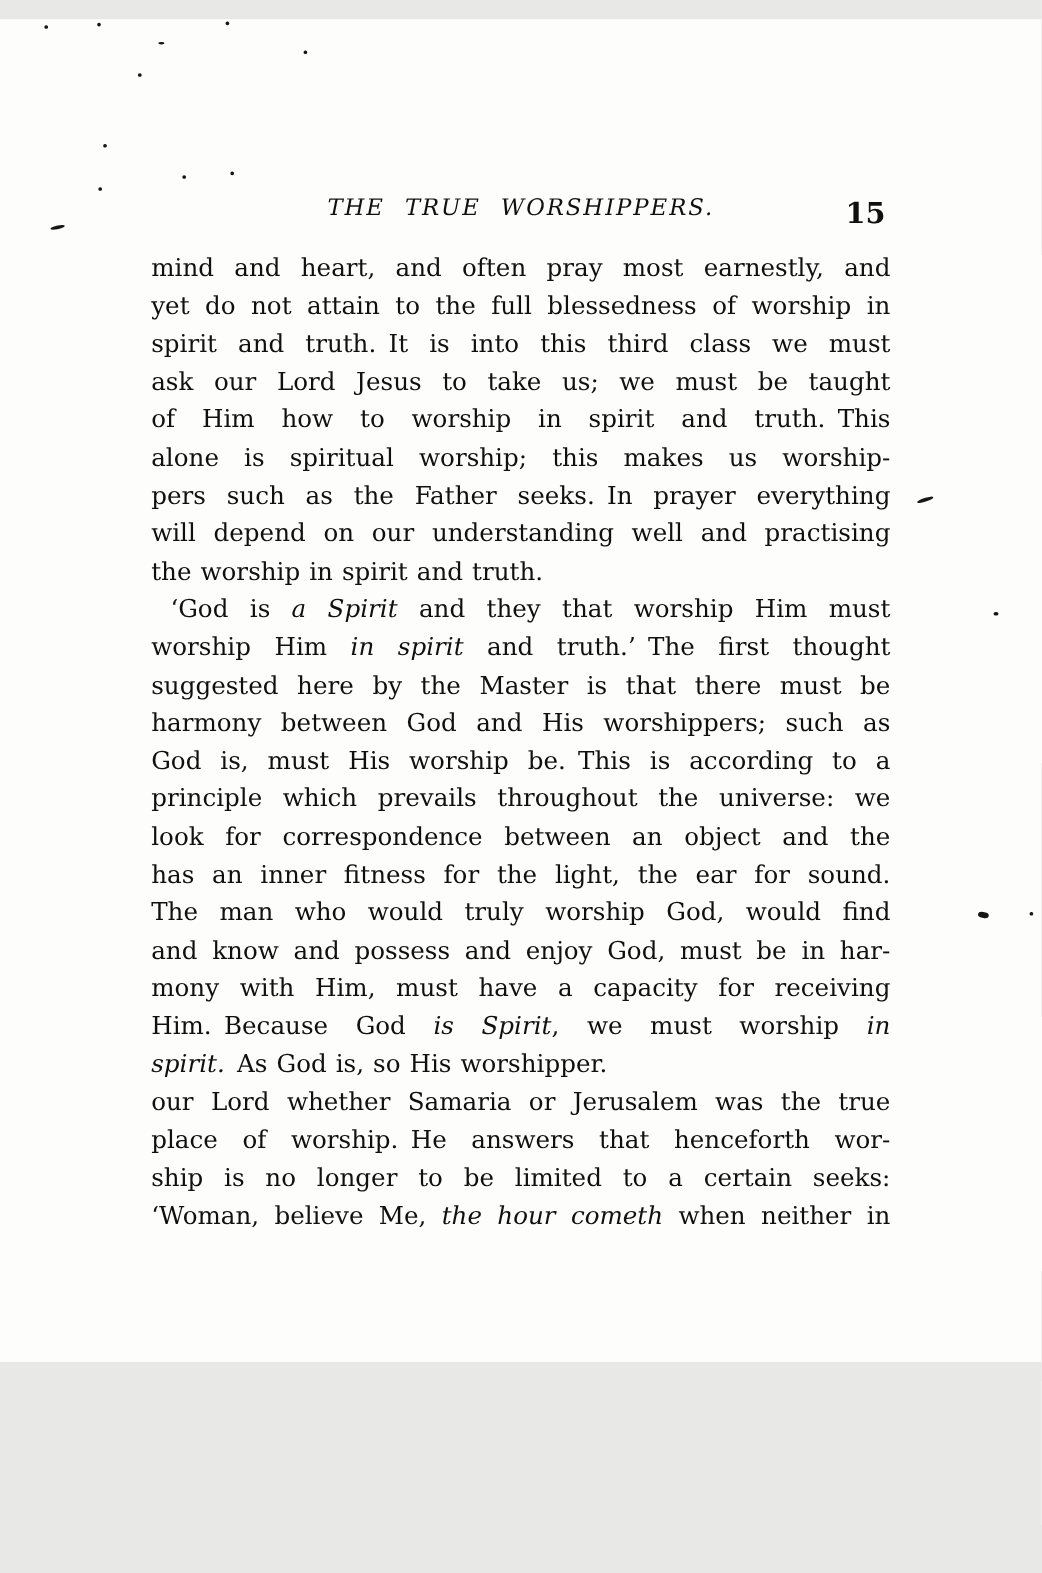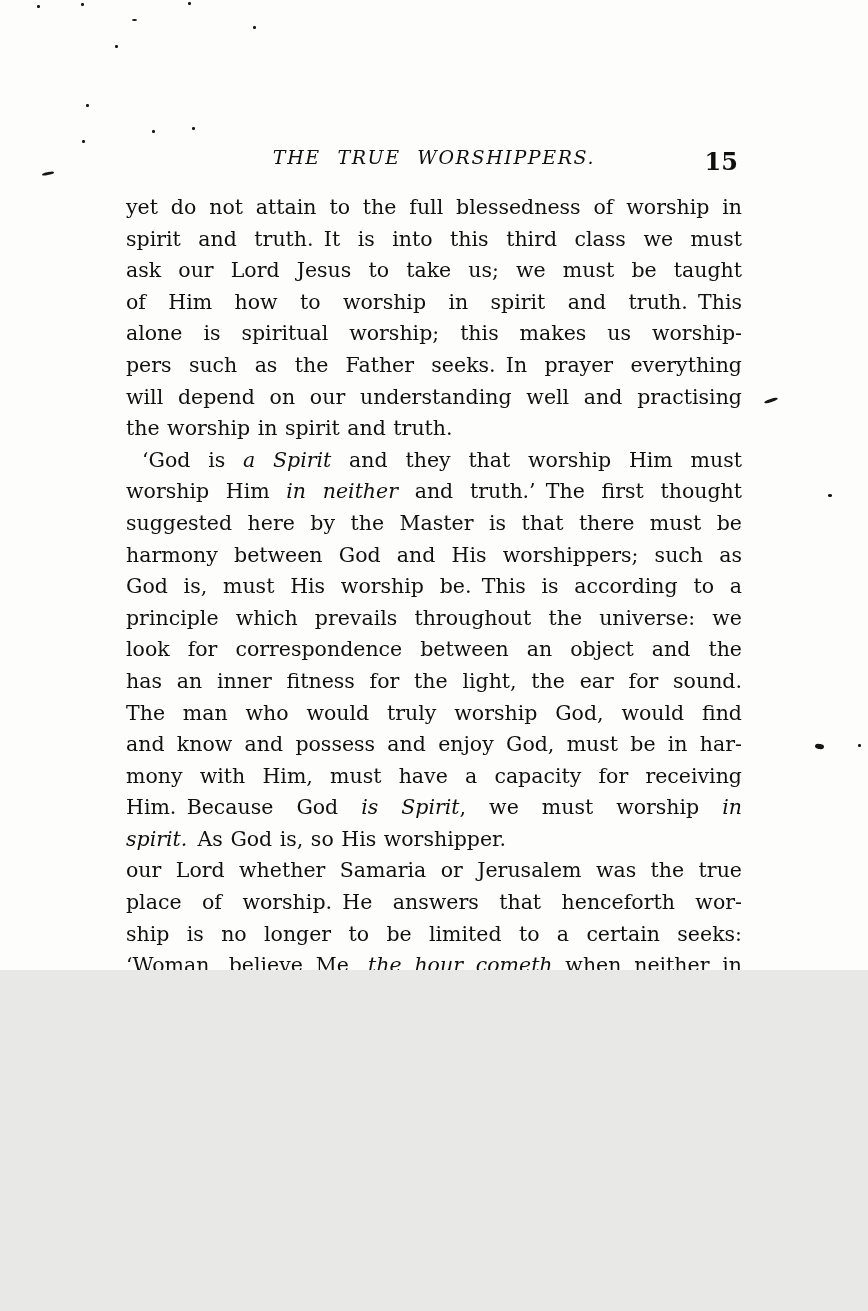--- a/index.html
+++ b/index.html
@@ -3,22 +3,22 @@
 <meta charset="utf-8">
 <style>
   html, body {
     margin: 0;
     padding: 0;
     background: #e8e8e6;
   }
   .page {
     position: relative;
     width: 868px;
-    height: 970px;
-    margin: 0 auto;
+    height: 1119px;
+    margin: 16px auto;
     background: #fdfdfc;
     font-family: "DejaVu Serif", serif;
     color: #101010;
     overflow: hidden;
   }
   .header {
     position: absolute;
     left: 126px;
     top: 146px;
     width: 616px;
@@ -68,32 +68,33 @@
 <body>
 
 <div class="page">
   <div class="header">
     <span class="running-title">THE TRUE WORSHIPPERS.</span>
     <span class="page-number">15</span>
   </div>
 
   <div class="body">
       <div class="paragraph">
+        <div class="line"><span>mind and heart, and often pray most earnestly, and</span></div>
         <div class="line"><span>yet do not attain to the full blessedness of worship in</span></div>
         <div class="line"><span>spirit and truth. It is into this third class we must</span></div>
         <div class="line"><span>ask our Lord Jesus to take us; we must be taught</span></div>
         <div class="line"><span>of Him how to worship in spirit and truth. This</span></div>
         <div class="line"><span>alone is spiritual worship; this makes us worship-</span></div>
         <div class="line"><span>pers such as the Father seeks. In prayer everything</span></div>
         <div class="line"><span>will depend on our understanding well and practising</span></div>
         <div class="line lastline"><span>the worship in spirit and truth.</span></div>
       </div>
       <div class="paragraph">
         <div class="line indent"><span>‘God is </span><em>a Spirit</em><span> and they that worship Him must</span></div>
-        <div class="line"><span>worship Him </span><em>in neither</em><span> and truth.’ The first thought</span></div>
+        <div class="line"><span>worship Him </span><em>in spirit</em><span> and truth.’ The first thought</span></div>
         <div class="line"><span>suggested here by the Master is that there must be</span></div>
         <div class="line"><span>harmony between God and His worshippers; such as</span></div>
         <div class="line"><span>God is, must His worship be. This is according to a</span></div>
         <div class="line"><span>principle which prevails throughout the universe: we</span></div>
         <div class="line"><span>look for correspondence between an object and the</span></div>
         <div class="line"><span>has an inner fitness for the light, the ear for sound.</span></div>
         <div class="line"><span>The man who would truly worship God, would find</span></div>
         <div class="line"><span>and know and possess and enjoy God, must be in har-</span></div>
         <div class="line"><span>mony with Him, must have a capacity for receiving</span></div>
         <div class="line"><span>Him. Because God </span><em>is Spirit</em><span>, we must worship </span><em>in</em></div>

